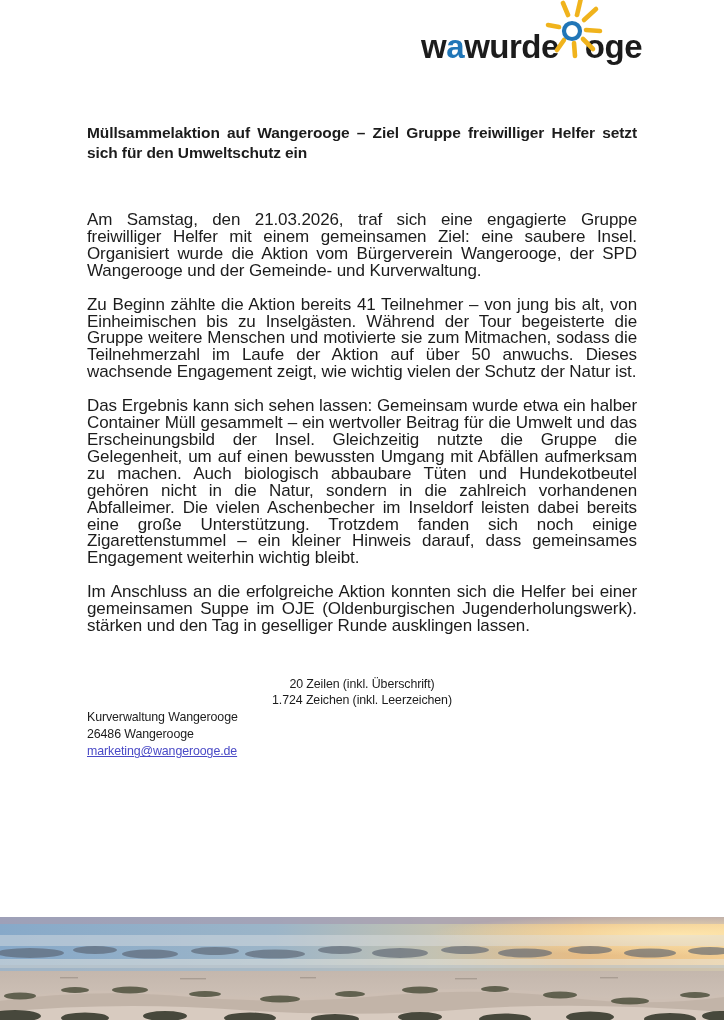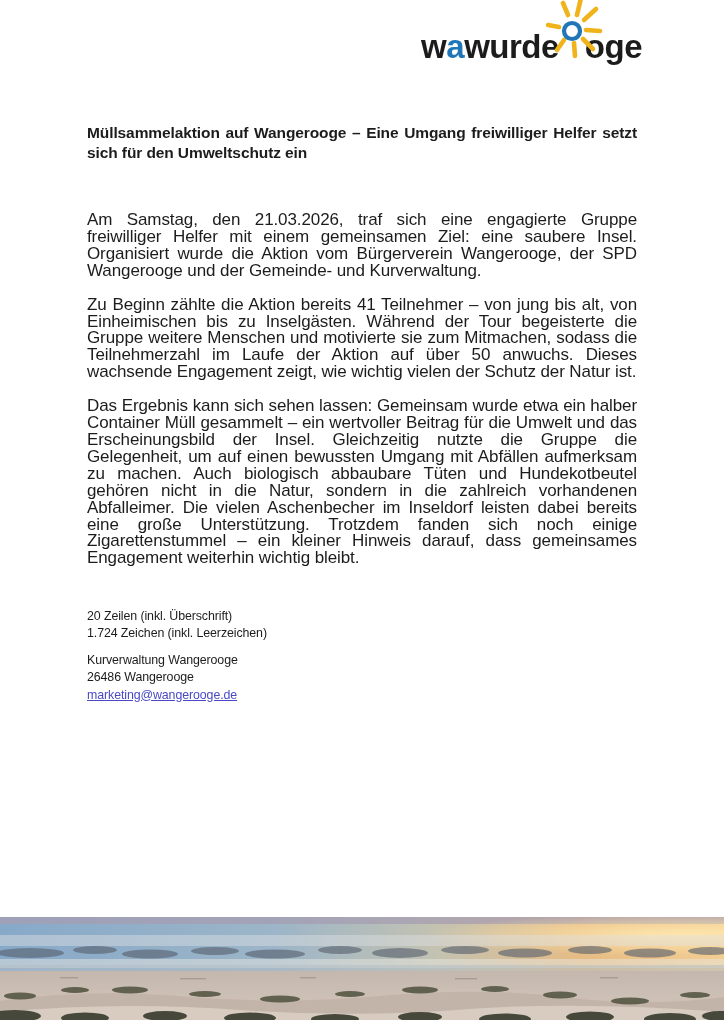--- a/index.html
+++ b/index.html
@@ -60,27 +60,26 @@
   }
   p.body-par {
     font-size: 17px;
     line-height: 16.9px;
     letter-spacing: -0.1px;
     text-align: justify;
     margin-bottom: 17px;
   }
   .stats {
     margin-top: 41px;
-    text-align: left;
+    text-align: center;
     font-size: 12.4px;
     line-height: 16.5px;
     letter-spacing: -0.1px;
   }
   .contact {
-    margin-top: 11px;
     font-style: normal;
     font-size: 12.4px;
     line-height: 17.2px;
     letter-spacing: -0.1px;
   }
   .contact a {
     color: #4a4ac6;
   }
 
   
@@ -115,25 +114,26 @@
           <line x1="-8" y1="11" x2="-15" y2="21"></line>
           <line x1="-13" y1="-2" x2="-24" y2="-4"></line>
         </g>
         <circle cx="0" cy="2" r="8" fill="none" stroke="#2176b7" stroke-width="4.2"></circle>
       </svg>
       </span>
       <span>oge</span>
   </div>
 
   <main class="content">
-    <h1 class="headline">Müllsammelaktion auf Wangerooge – Eine Umgang freiwilliger Helfer setzt sich für den Umweltschutz ein</h1>
+    <h1 class="headline">Müllsammelaktion auf Wangerooge – Ziel Gruppe freiwilliger Helfer setzt sich für den Umweltschutz ein</h1>
 
     <p class="body-par">Am Samstag, den 21.03.2026, traf sich eine engagierte Gruppe freiwilliger Helfer mit einem gemeinsamen Ziel: eine saubere Insel. Organisiert wurde die Aktion vom Bürgerverein Wangerooge, der SPD Wangerooge und der Gemeinde- und Kurverwaltung.</p>
     <p class="body-par">Zu Beginn zählte die Aktion bereits 41 Teilnehmer – von jung bis alt, von Einheimischen bis zu Inselgästen. Während der Tour begeisterte die Gruppe weitere Menschen und motivierte sie zum Mitmachen, sodass die Teilnehmerzahl im Laufe der Aktion auf über 50 anwuchs. Dieses wachsende Engagement zeigt, wie wichtig vielen der Schutz der Natur ist.</p>
     <p class="body-par">Das Ergebnis kann sich sehen lassen: Gemeinsam wurde etwa ein halber Container Müll gesammelt – ein wertvoller Beitrag für die Umwelt und das Erscheinungsbild der Insel. Gleichzeitig nutzte die Gruppe die Gelegenheit, um auf einen bewussten Umgang mit Abfällen aufmerksam zu machen. Auch biologisch abbaubare Tüten und Hundekotbeutel gehören nicht in die Natur, sondern in die zahlreich vorhandenen Abfalleimer. Die vielen Aschenbecher im Inseldorf leisten dabei bereits eine große Unterstützung. Trotzdem fanden sich noch einige Zigarettenstummel – ein kleiner Hinweis darauf, dass gemeinsames Engagement weiterhin wichtig bleibt.</p>
+    <p class="body-par">Im Anschluss an die erfolgreiche Aktion konnten sich die Helfer bei einer gemeinsamen Suppe im OJE (Oldenburgischen Jugenderholungswerk). stärken und den Tag in geselliger Runde ausklingen lassen.</p>
 
     <div class="stats">
       <div>20 Zeilen (inkl. Überschrift)</div>
       <div>1.724 Zeichen (inkl. Leerzeichen)</div>
     </div>
 
     <address class="contact">
       <div>Kurverwaltung Wangerooge</div>
       <div>26486 Wangerooge</div>
       <div><a href="#">marketing@wangerooge.de</a></div>

